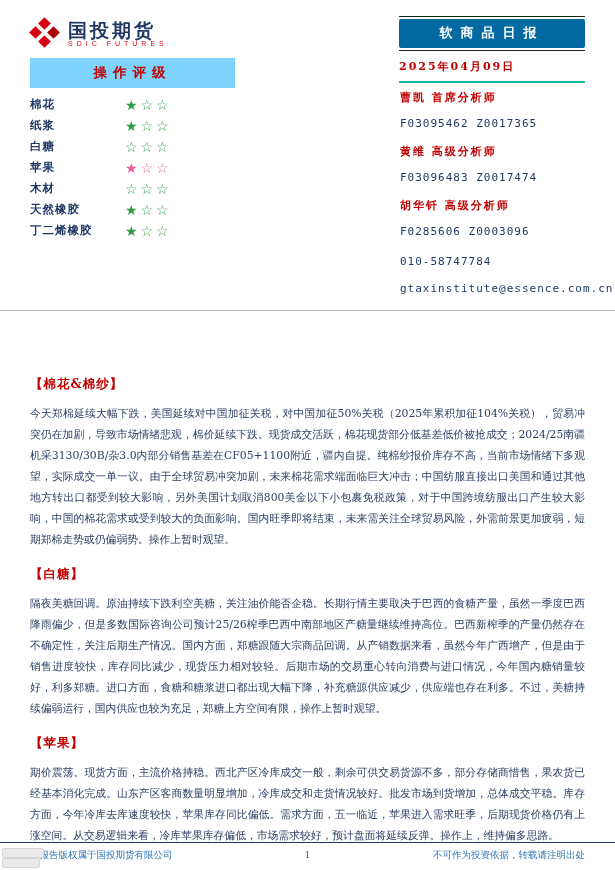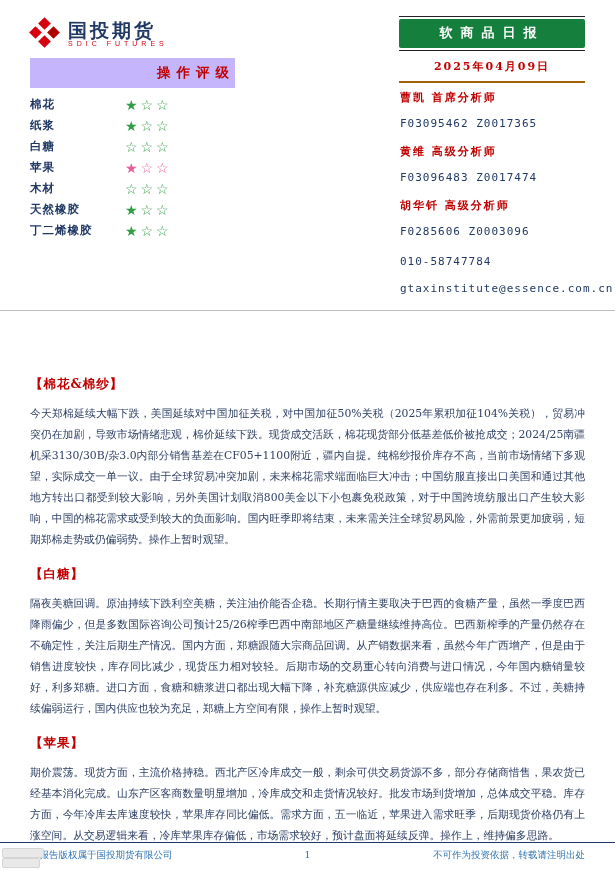--- a/index.html
+++ b/index.html
@@ -13,29 +13,29 @@
   .logo-mark i.d1{left:10px;top:1px;}
   .logo-mark i.d2{left:1px;top:10px;}
   .logo-mark i.d3{left:19px;top:10px;background:#b00000;}
   .logo-mark i.d4{left:10px;top:19px;}
   .brand-name{color:#1f3864;font-weight:bold;font-size:19px;letter-spacing:3px;line-height:20px;}
   .brand-sub{color:#d7000f;font-size:7px;letter-spacing:4px;font-family:"Liberation Sans",sans-serif;}
 
   
   .masthead{position:absolute;right:30px;top:16px;width:186px;}
   .title-wrap{border-top:1.5px solid #222;border-bottom:1.5px solid #222;padding:2px 0;}
-  .title-box{background:#15803d;color:#ffffff;text-align:center;font-weight:bold;
+  .title-box{background:#0369a1;color:#ffffff;text-align:center;font-weight:bold;
              font-size:13px;letter-spacing:8px;padding:5px 0 6px;border-radius:2px;}
-  .report-date{margin-top:8px;text-align:center;color:#c00000;font-weight:bold;font-size:11px;
-               letter-spacing:2px;padding-bottom:7px;border-bottom:2px solid #a16207;}
+  .report-date{margin-top:8px;text-align:left;color:#c00000;font-weight:bold;font-size:11px;
+               letter-spacing:2px;padding-bottom:7px;border-bottom:2px solid #14b8a6;}
 
   
   .ratings{position:absolute;left:30px;top:58px;width:205px;}
-  .ratings-title{background:#c4b5fd;color:#c00000;font-weight:bold;font-size:13.5px;
-                 letter-spacing:6px;text-align:right;padding:6px 0;}
+  .ratings-title{background:#7dd3fc;color:#c00000;font-weight:bold;font-size:13.5px;
+                 letter-spacing:6px;text-align:center;padding:6px 0;}
   .ratings-list{margin-top:6px;}
   .rating-row{display:flex;align-items:center;height:21px;}
   .rating-name{color:#1f3864;font-weight:bold;font-size:11.5px;letter-spacing:1px;width:95px;}
   .stars{font-family:"DejaVu Sans",sans-serif;font-size:14px;letter-spacing:3px;line-height:1;}
 
   
   .analysts{position:absolute;left:400px;top:90px;width:195px;}
   .analyst-name{color:#c00000;font-weight:bold;font-size:11px;letter-spacing:2px;
                 height:16px;margin-bottom:11px;}
   .analyst-code{color:#1f3864;font-family:"DejaVu Sans Mono",monospace;font-size:11px;

